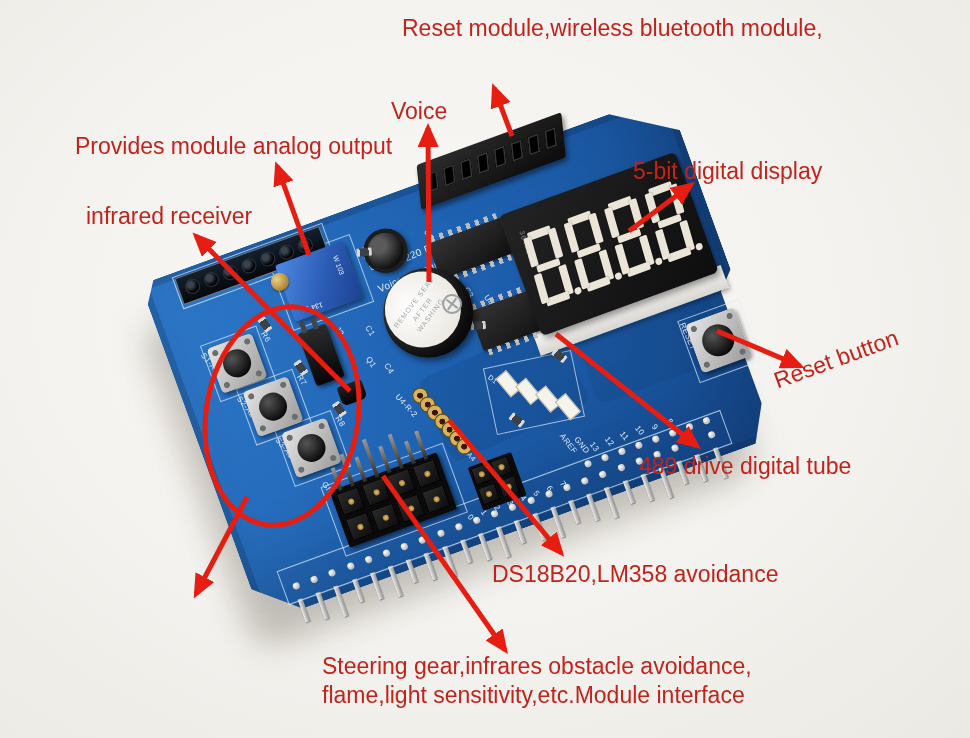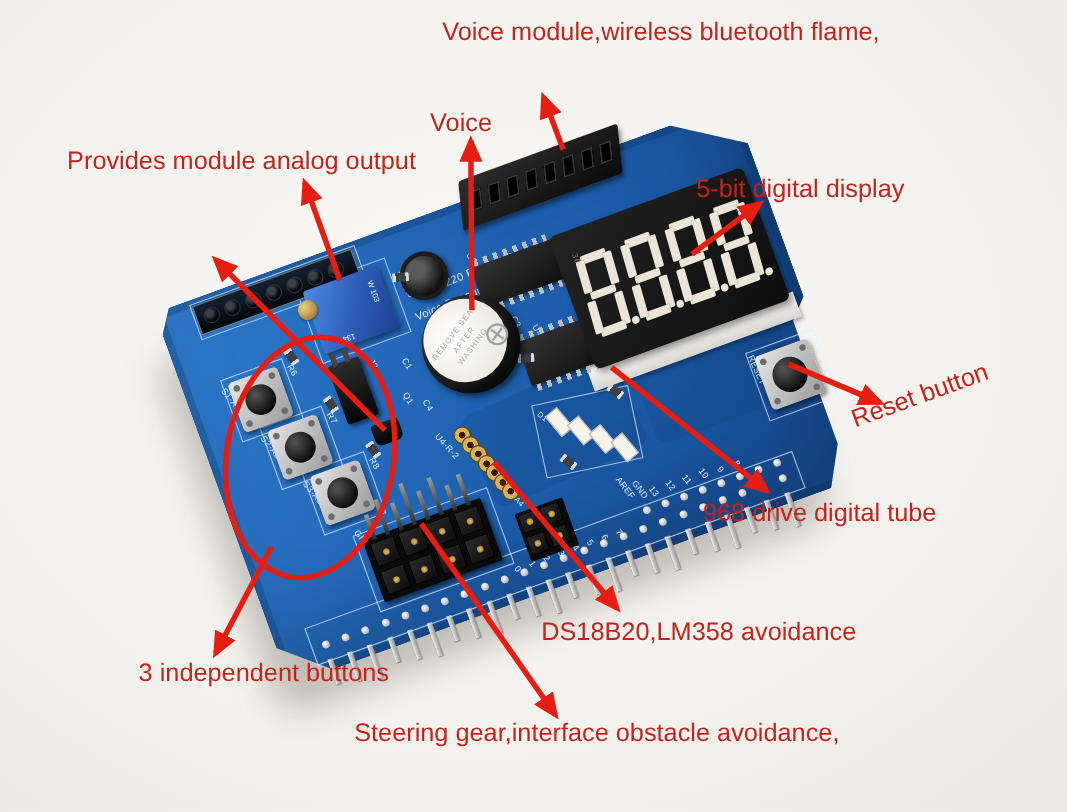--- a/index.html
+++ b/index.html
@@ -413,25 +413,26 @@
     <line x1="350" y1="391" x2="196" y2="236" marker-end="url(#ah)"></line>
     <line x1="247" y1="497" x2="196" y2="594" marker-end="url(#ah)"></line>
     <line x1="629" y1="231" x2="691" y2="185" marker-end="url(#ah)"></line>
     <line x1="717" y1="331" x2="800" y2="366" marker-end="url(#ah)"></line>
     <line x1="556" y1="334" x2="697" y2="446" marker-end="url(#ah)"></line>
     <line x1="449" y1="420" x2="561" y2="553" marker-end="url(#ah)"></line>
     <line x1="383" y1="476" x2="505" y2="650" marker-end="url(#ah)"></line>
   </svg>
 
   <div class="ann" style="left:402px;top:14px">
-    <div>Voice module,wireless bluetooth flame,</div>
+    <div>Reset module,wireless bluetooth module,</div>
   </div>
   <div class="ann" style="left:391px;top:97px">Voice</div>
-  <div class="ann" style="left:61px;top:132px">Provides module analog output</div>
+  <div class="ann" style="left:75px;top:132px">Provides module analog output</div>
+  <div class="ann" style="left:86px;top:202px">infrared receiver</div>
   <div class="ann" style="left:633px;top:157px">5-bit digital display</div>
   <div class="ann ann-reset" style="left:770px;top:368px">Reset button</div>
-  <div class="ann" style="left:639px;top:452px">968 drive digital tube</div>
+  <div class="ann" style="left:639px;top:452px">489 drive digital tube</div>
   <div class="ann" style="left:492px;top:560px">DS18B20,LM358 avoidance</div>
-  <div class="ann" style="left:126px;top:597px">3 independent buttons</div>
   <div class="ann" style="left:322px;top:652px">
-    <div>Steering gear,interface obstacle avoidance,</div>
+    <div>Steering gear,infrares obstacle avoidance,</div>
+    <div>flame,light sensitivity,etc.Module interface</div>
   </div>
 </div>
 
 </body></html>

